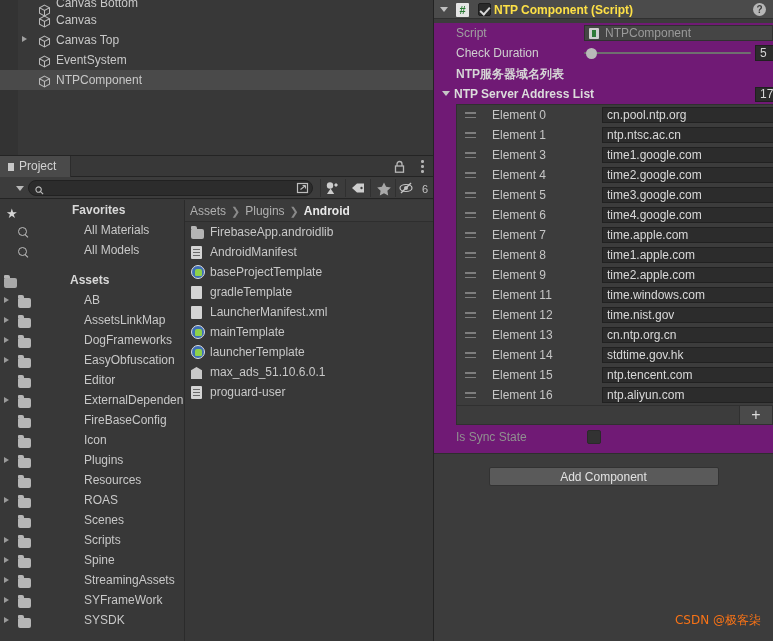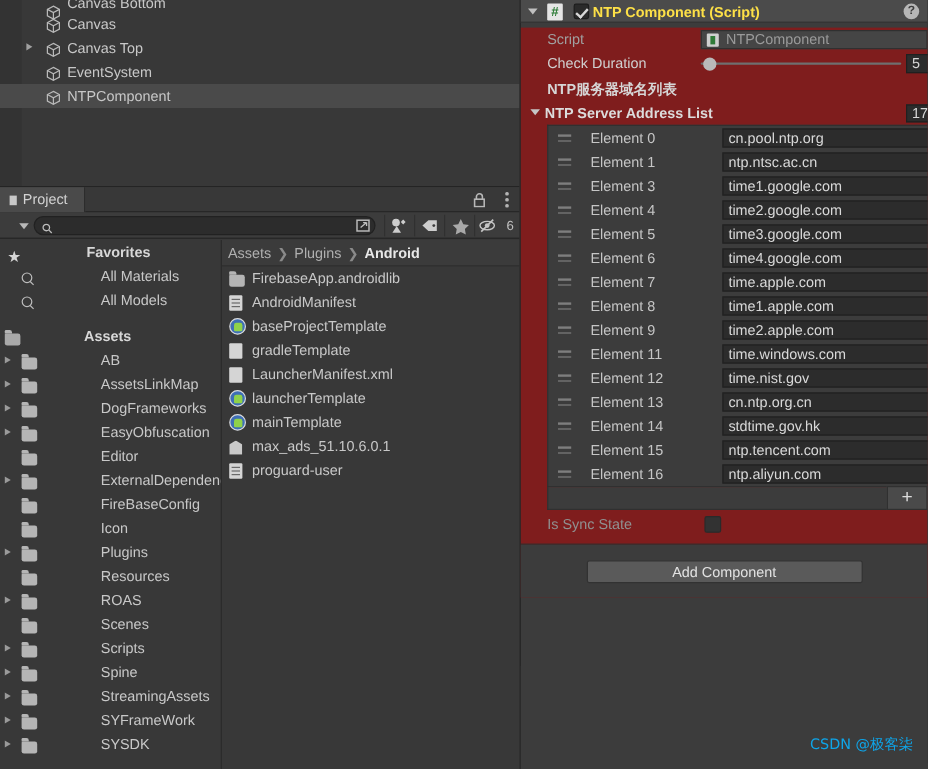--- a/index.html
+++ b/index.html
@@ -234,21 +234,21 @@
   .insp-title {
     position: absolute; left: 60px; top: 2px; font-size: 12px;
     color: #fde047; font-weight: bold; line-height: 16px;
   }
   .help-icon {
     position: absolute; right: 7px; top: 3px; width: 13px; height: 13px;
     border-radius: 50%; background: #b6b6b6; color: #3c3c3c;
     font-size: 10px; font-weight: bold; text-align: center; line-height: 13px;
   }
 
-  .insp-body { position: relative; background: #7f1d1d; }
+  .insp-body { position: relative; background: #701a75; }
   .prop-row { position: relative; height: 20px; line-height: 20px; }
   .prop-label {
     position: absolute; left: 22px; top: 0; font-size: 12px; color: #a0a0a0;
   }
   .prop-label.strong { color: #d0d0d0; }
   .obj-field {
     position: absolute; left: 150px; top: 2px; right: 0; height: 16px;
     background: #454545; border: 1px solid #303030;
     font-size: 12px; color: #9a9a9a; line-height: 15px; padding-left: 20px;
   }
@@ -348,21 +348,21 @@
     display: inline-block; width: 230px; height: 19px; line-height: 19px;
     background: #5a5a5a; border: 1px solid #323232; border-radius: 2px;
     color: #e2e2e2; font-size: 12px;
   }
   .insp-bottom {
     position: absolute; left: 0; top: 555px; right: 0; bottom: 0;
     background: #3c3c3c;
   }
   .watermark {
     position: absolute; right: 12px; bottom: 12px;
-    font-size: 12px; color: #0ea5e9;
+    font-size: 12px; color: #f97316;
     font-family: "DejaVu Sans", sans-serif;
   }
 </style>
 </head>
 <body>
 
 <div id="root">
 
   <div class="left-col">
 
@@ -576,22 +576,22 @@
         </div>
         <div class="proj-split"></div>
         <div class="proj-content">
           <div class="breadcrumb" id="breadcrumb"><span class="crumb">Assets</span><span class="crumb-sep">❯</span><span class="crumb">Plugins</span><span class="crumb-sep">❯</span><span class="crumb active">Android</span></div>
           <div id="file-rows">
               <div class="file-row"><span class="fico"><span class="folder"></span></span><span>FirebaseApp.androidlib</span></div>
               <div class="file-row"><span class="fico"><span class="doc lines"></span></span><span>AndroidManifest</span></div>
               <div class="file-row"><span class="fico"><span class="androidic"></span></span><span>baseProjectTemplate</span></div>
               <div class="file-row"><span class="fico"><span class="doc"></span></span><span>gradleTemplate</span></div>
               <div class="file-row"><span class="fico"><span class="doc"></span></span><span>LauncherManifest.xml</span></div>
+              <div class="file-row"><span class="fico"><span class="androidic"></span></span><span>mainTemplate</span></div>
               <div class="file-row"><span class="fico"><span class="androidic"></span></span><span>launcherTemplate</span></div>
-              <div class="file-row"><span class="fico"><span class="androidic"></span></span><span>mainTemplate</span></div>
               <div class="file-row"><span class="fico"><span class="pkgic"></span></span><span>max_ads_51.10.6.0.1</span></div>
               <div class="file-row"><span class="fico"><span class="doc lines"></span></span><span>proguard-user</span></div>
             </div>
         </div>
       </div>
 
     </div>
   </div>
 
   <div class="inspector">

